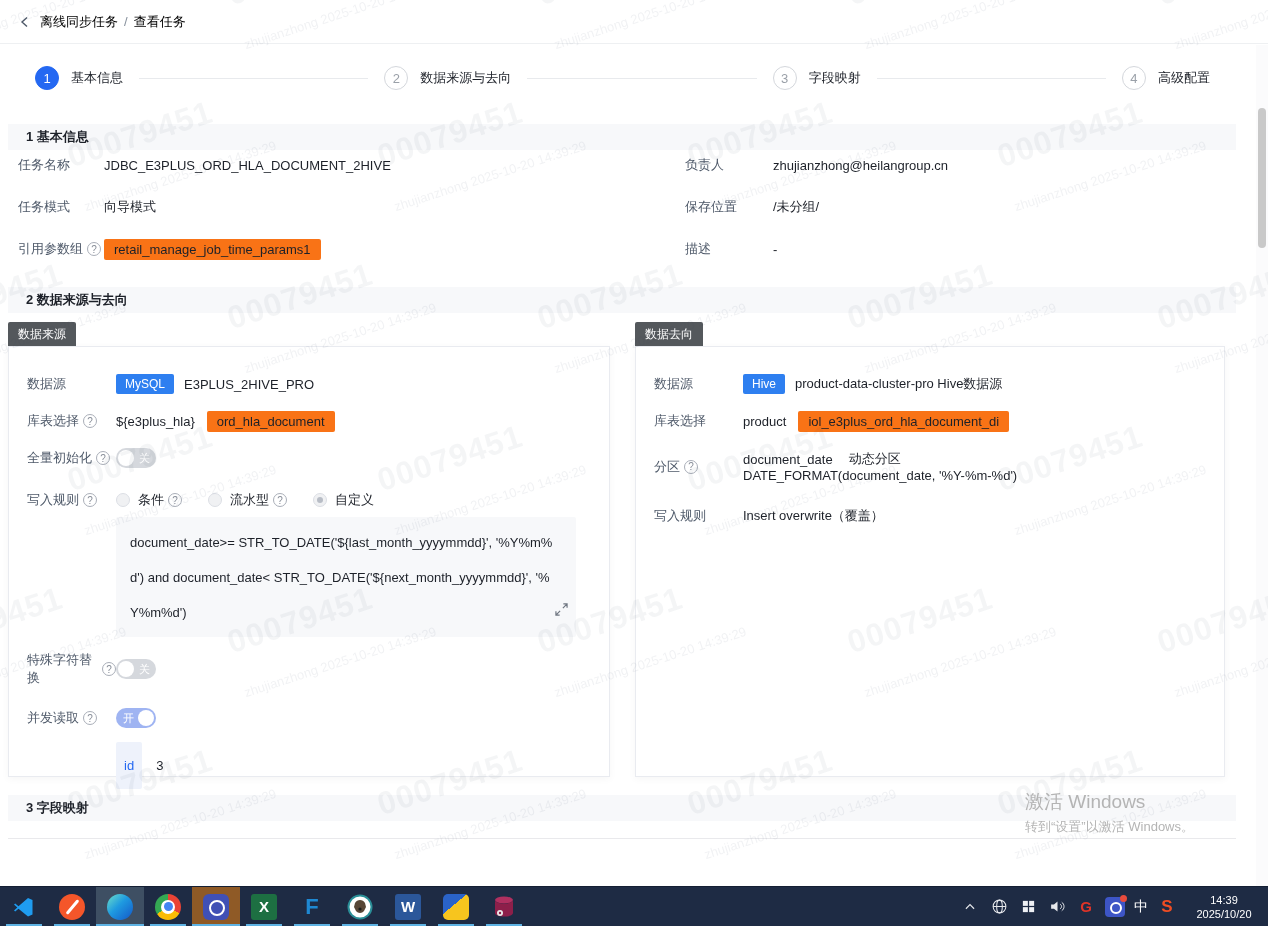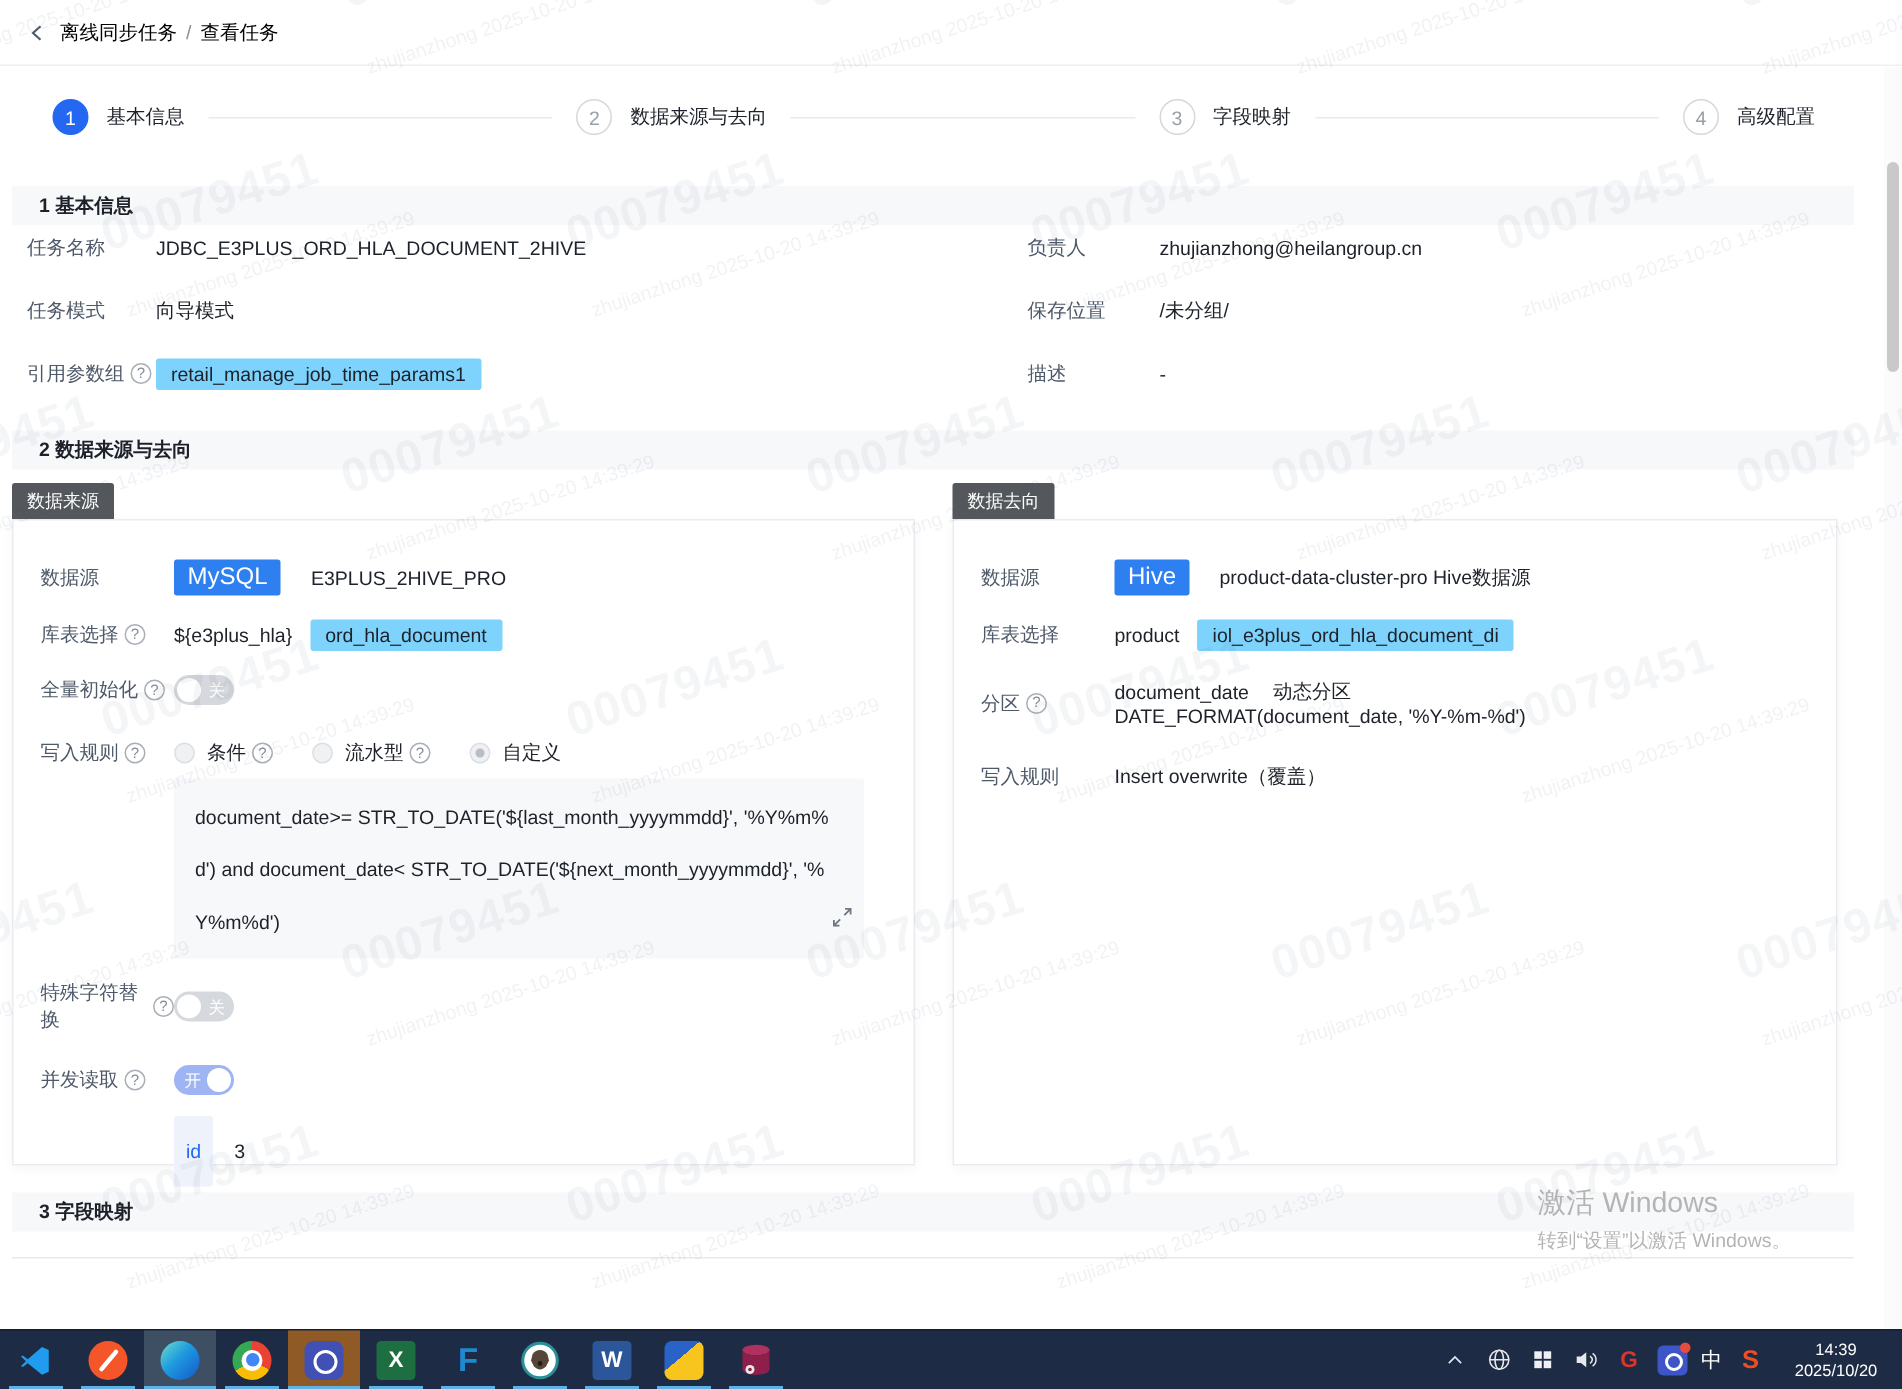--- a/index.html
+++ b/index.html
@@ -36,35 +36,35 @@
   
   .form1 { position:absolute; top:144px; left:0; width:1250px; z-index:2; }
   .fgrid { display:grid; grid-template-columns:634px 1fr; }
   .fcol  { display:flex; flex-direction:column; }
   .frow  { display:flex; align-items:center; height:42px; }
   .fcol.left .frow  { padding-left:18px; }
   .fcol.right .frow { padding-left:51px; }
   .flabel { width:86px; color:#4e5969; flex-shrink:0; display:flex; align-items:center; }
   .fcol.right .flabel { width:88px; }
   .fvalue { color:#1d2129; }
-  .chip { background:#7dd3fc; border-radius:2px; padding:3px 10px; color:#1d2129; display:inline-block; }
+  .chip { background:#f97316; border-radius:2px; padding:3px 10px; color:#1d2129; display:inline-block; }
   .help { display:inline-flex; width:14px; height:14px; border:1px solid #a9aeb8; border-radius:50%;
           color:#868c97; font-size:10px; align-items:center; justify-content:center; margin-left:4px; flex-shrink:0; }
 
   
   .panel-wrap { position:absolute; top:322px; z-index:2; }
   .panel-tab { display:inline-block; background:#54585c; color:#fff; font-size:12px; padding:4px 10px 3px; border-radius:2px 2px 0 0; }
   .panel { background:#fff; border:1px solid #e9ebf0; box-shadow:0 2px 8px rgba(0,0,0,.04);
            height:431px; padding:26px 18px 0 18px; }
   #srcwrap { left:8px; }  #srcwrap .panel { width:602px; }
   #dstwrap { left:635px; } #dstwrap .panel { width:590px; }
   .prow { display:flex; align-items:center; margin-bottom:15px; min-height:22px; }
   .plabel { width:89px; color:#4e5969; flex-shrink:0; display:flex; align-items:center; }
   .pvalue { display:flex; align-items:center; color:#1d2129; flex-wrap:wrap; }
-  .tag { background:#2e7ff0; color:#fff; font-size:16px; padding:3px 9px; border-radius:2px; margin-right:20px; }
+  .tag { background:#2e7ff0; color:#fff; font-size:12px; padding:3px 9px; border-radius:2px; margin-right:10px; }
 
   .toggle { position:relative; width:40px; height:20px; border-radius:10px; cursor:pointer; }
   .toggle.off { background:#d5d8dd; }
   .toggle.off .knob { position:absolute; left:2px; top:2px; width:16px; height:16px; border-radius:50%; background:#fff; }
   .toggle.off .ttext { position:absolute; right:6px; top:3px; color:#fff; font-size:11px; }
   .toggle.on { background:#9fb4f2; }
   .toggle.on .knob { position:absolute; right:2px; top:2px; width:16px; height:16px; border-radius:50%; background:#fff; }
   .toggle.on .ttext { position:absolute; left:7px; top:3px; color:#fff; font-size:11px; }
 
   .radio-row { display:flex; align-items:center; gap:26px; }

